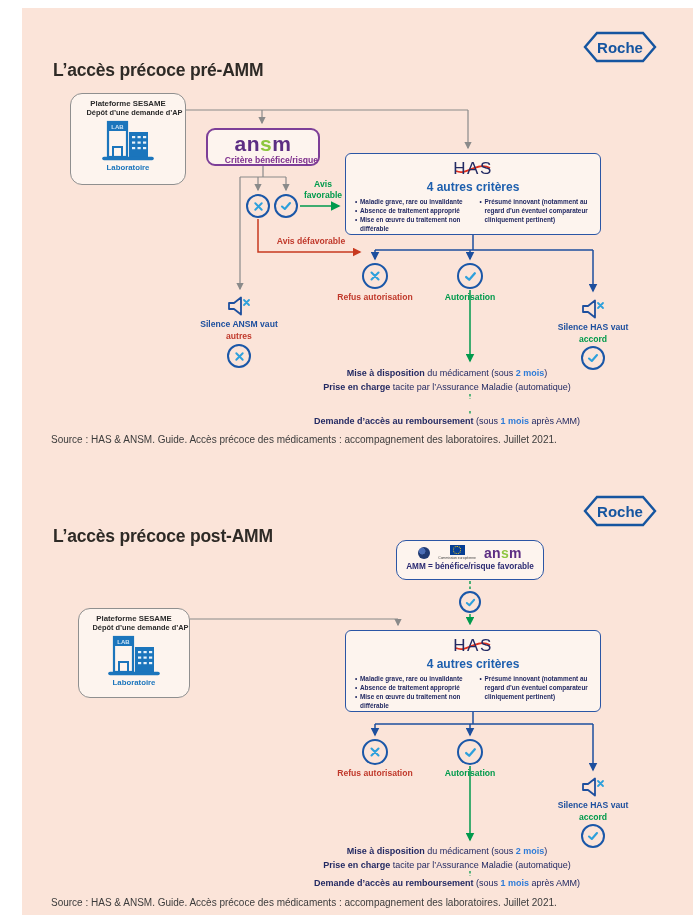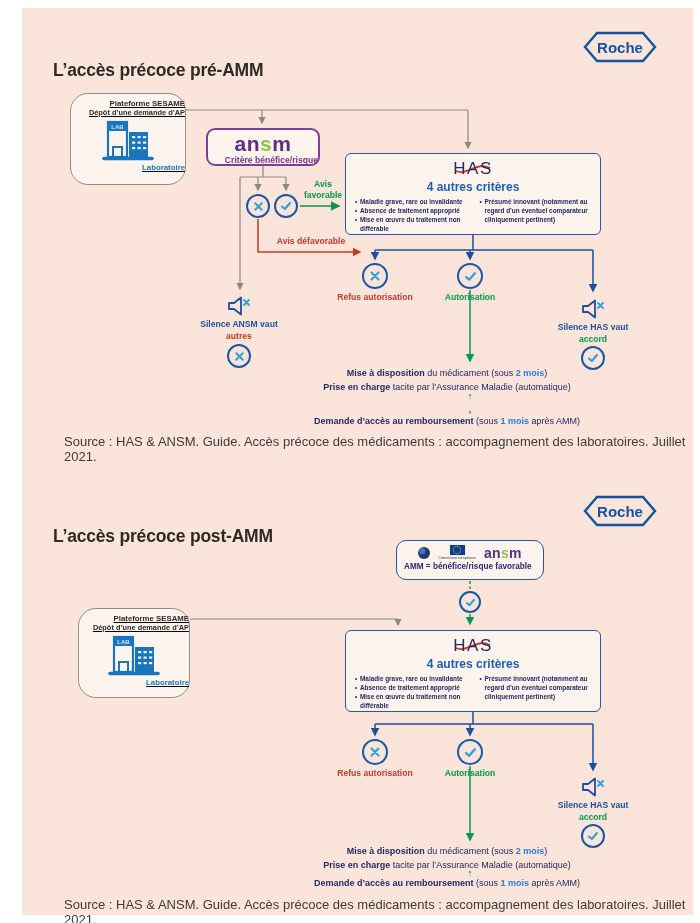--- a/index.html
+++ b/index.html
@@ -10,21 +10,21 @@
 
   .sec-title{position:absolute;left:53px;font-size:17.5px;font-weight:bold;color:#2e2a26;letter-spacing:-0.2px;}
 
   
   .roche{position:absolute;}
 
   
   .box{position:absolute;background:#fdf4ee;border-radius:9px;box-sizing:border-box;}
 
   
-  .sesame{border:1.3px solid #8f8f8f;border-radius:18px;text-align:right;text-decoration:underline;}
+  .sesame{border:1.3px solid #8f8f8f;border-radius:12px;text-align:center;}
   .s-title{font-size:7.8px;font-weight:bold;color:#2b2b2b;margin-top:5px;}
   .s-sub{font-size:7.4px;font-weight:bold;color:#2b2b2b;padding-left:13px;}
   .s-icon{display:block;margin:2px auto 0;}
   .s-cap{font-size:7.8px;font-weight:bold;color:#1b75bc;}
 
   
   .ansm-box{border:2px solid #7d3f98;}
   .ansm-logo{text-align:center;font-size:21px;font-weight:bold;line-height:1;margin-top:3px;letter-spacing:0.5px;color:#5c2d83;}
   .ansm-logo .g{color:#8dc63f;}
   .ansm-crit{text-align:right;color:#7d2e8d;font-size:8.6px;font-weight:bold;margin-top:1px;}
@@ -43,41 +43,41 @@
   
   .amm-box{border:1.5px solid #2b56a5;border-radius:10px;}
   .amm-logos{display:flex;align-items:center;justify-content:center;gap:8px;margin-top:4px;height:15px;}
   .ema-circle{width:12px;height:12px;border-radius:50%;background:radial-gradient(circle at 35% 35%, #4a6db5 0 28%, #203a72 32%);}
   .eu{display:flex;flex-direction:column;align-items:center;}
   .eu-flag{width:15px;height:10px;background:#063e94;display:flex;align-items:center;justify-content:center;}
   .eu-stars{width:6px;height:6px;border:1px dotted #ffd617;border-radius:50%;}
   .eu-label{font-size:3.4px;color:#444;margin-top:1px;white-space:nowrap;}
   .amm-ansm{font-size:14px;font-weight:bold;letter-spacing:0.3px;color:#5c2d83;line-height:1;}
   .amm-ansm .g{color:#8dc63f;}
-  .amm-caption{text-align:left;font-size:8.2px;font-weight:bold;color:#2b2a72;margin-top:2px;padding-left:7px;}
+  .amm-caption{text-align:center;font-size:8.2px;font-weight:bold;color:#2b2a72;margin-top:2px;}
 
   
   .circle{position:absolute;border:2.4px solid #1a57a8;border-radius:50%;display:flex;align-items:center;justify-content:center;box-sizing:border-box;}
   .c24{width:24px;height:24px;}
   .c26{width:26px;height:26px;}
   .c22{width:22px;height:22px;}
   .glyph{stroke:#2da0dc;stroke-width:2.1;fill:none;stroke-linecap:round;stroke-linejoin:round;}
 
   .small-label{position:absolute;font-size:8.6px;font-weight:bold;text-align:center;line-height:1.25;}
   .lab-red{color:#c0392b;}
   .lab-green{color:#009a4c;}
   .lab-blue{color:#1d4f9e;}
 
   .speaker{position:absolute;}
 
   .out{position:absolute;left:222px;width:450px;text-align:center;font-size:9px;color:#232a63;font-weight:normal;}
   .out .b{font-weight:bold;}
   .out .hl{font-weight:bold;color:#2f7cd8;}
 
-  .source{position:absolute;left:64px;font-size:13px;color:#3c3c3c;}
+  .source{position:absolute;left:51px;font-size:10px;color:#3c3c3c;}
 </style>
 </head>
 <body>
 
 <div class="page">
   <div class="slide-bg"></div>
 
   <svg class="connectors" width="700" height="923">
     <defs>
       <marker id="mg" markerWidth="6" markerHeight="6" refX="5" refY="3" orient="auto">

